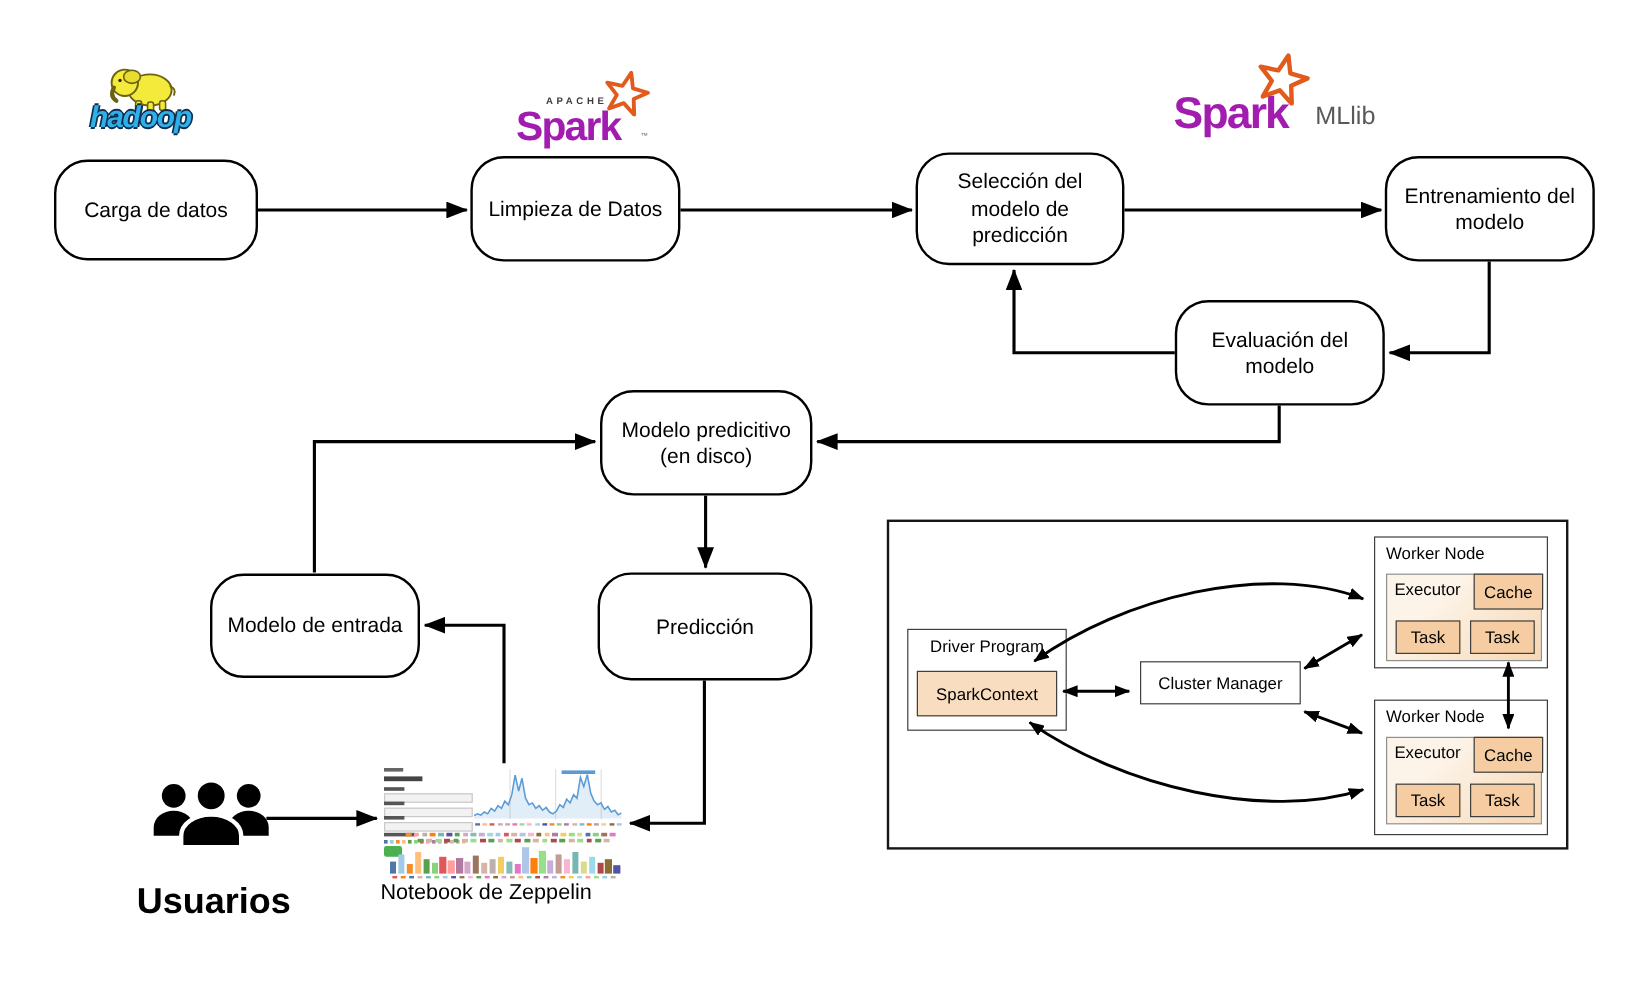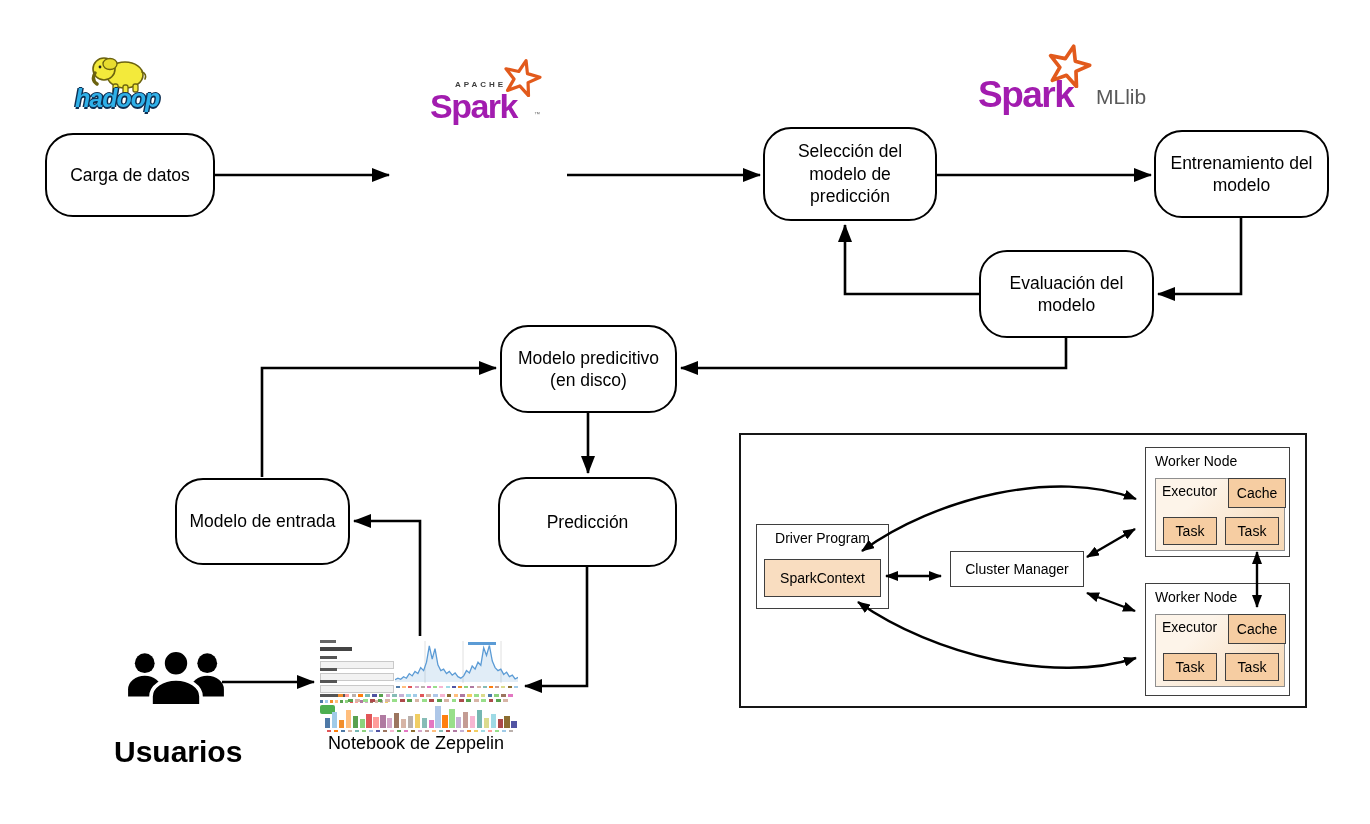--- a/index.html
+++ b/index.html
@@ -26,21 +26,21 @@
   .sparklogo .apache{position:absolute;font-size:8px;font-weight:bold;letter-spacing:3px;color:#3d3d3d;}
   .sparklogo .word{position:absolute;font-size:34px;font-weight:bold;letter-spacing:-1.5px;color:#a21caf;}
   .sparklogo .star{position:absolute;}
   .sparklogo .tm{position:absolute;font-size:6px;color:#6b6b6b;}
   .sparklogo .suffix{position:absolute;font-size:21px;color:#595959;}
 
   
   .users{position:absolute;left:126px;top:650px;width:100px;height:66px;z-index:2;}
   .cap-usuarios{position:absolute;left:114px;top:735px;width:128px;text-align:center;
                 font-size:30px;font-weight:bold;z-index:2;}
-  .cap-zeppelin{position:absolute;left:300px;top:733px;width:204px;text-align:right;font-size:18px;z-index:2;}
+  .cap-zeppelin{position:absolute;left:317px;top:733px;width:204px;text-align:left;font-size:18px;z-index:2;}
 
   
   .zp{position:absolute;left:318px;top:636px;width:202px;height:96px;background:#fff;z-index:2;}
   .zp div{position:absolute;}
 
   
   .cluster{position:absolute;left:739px;top:433px;width:568px;height:275px;border:2px solid #161616;
            background:#fff;box-sizing:border-box;z-index:2;font-size:14px;}
   .cbox{position:absolute;box-sizing:border-box;background:#fff;border:1.4px solid #3f3f3f;}
   .driver-label{position:absolute;left:0;right:0;top:5px;text-align:center;}
@@ -55,20 +55,21 @@
          background:#f6cda2;display:flex;align-items:center;justify-content:center;box-sizing:border-box;}
   .task{position:absolute;top:38px;width:54px;height:28px;border:1.4px solid #3f3f3f;background:#f6cda2;
         display:flex;align-items:center;justify-content:center;box-sizing:border-box;}
 </style>
 </head>
 <body>
 
 <div class="canvas">
 
   <div class="node" style="left:45px;top:133px;width:170px;height:84px;">Carga de datos</div>
+  <div class="node" style="left:392px;top:130px;width:175px;height:88px;">Limpieza de Datos</div>
   <div class="node" style="left:763px;top:127px;width:174px;height:94px;">Selección del modelo de predicción</div>
   <div class="node" style="left:1154px;top:130px;width:175px;height:88px;">Entrenamiento del modelo</div>
   <div class="node" style="left:979px;top:250px;width:175px;height:88px;">Evaluación del modelo</div>
   <div class="node" style="left:500px;top:325px;width:177px;height:88px;">Modelo predicitivo (en disco)</div>
   <div class="node" style="left:175px;top:478px;width:175px;height:87px;">Modelo de entrada</div>
   <div class="node" style="left:498px;top:477px;width:179px;height:90px;">Predicción</div>
 
   <div class="hadoop">
     <svg class="eleph" viewBox="0 0 62 42">
       <ellipse cx="36" cy="21" rx="18" ry="13" fill="#f3ea3b" stroke="#6b620f" stroke-width="1.6"></ellipse>

